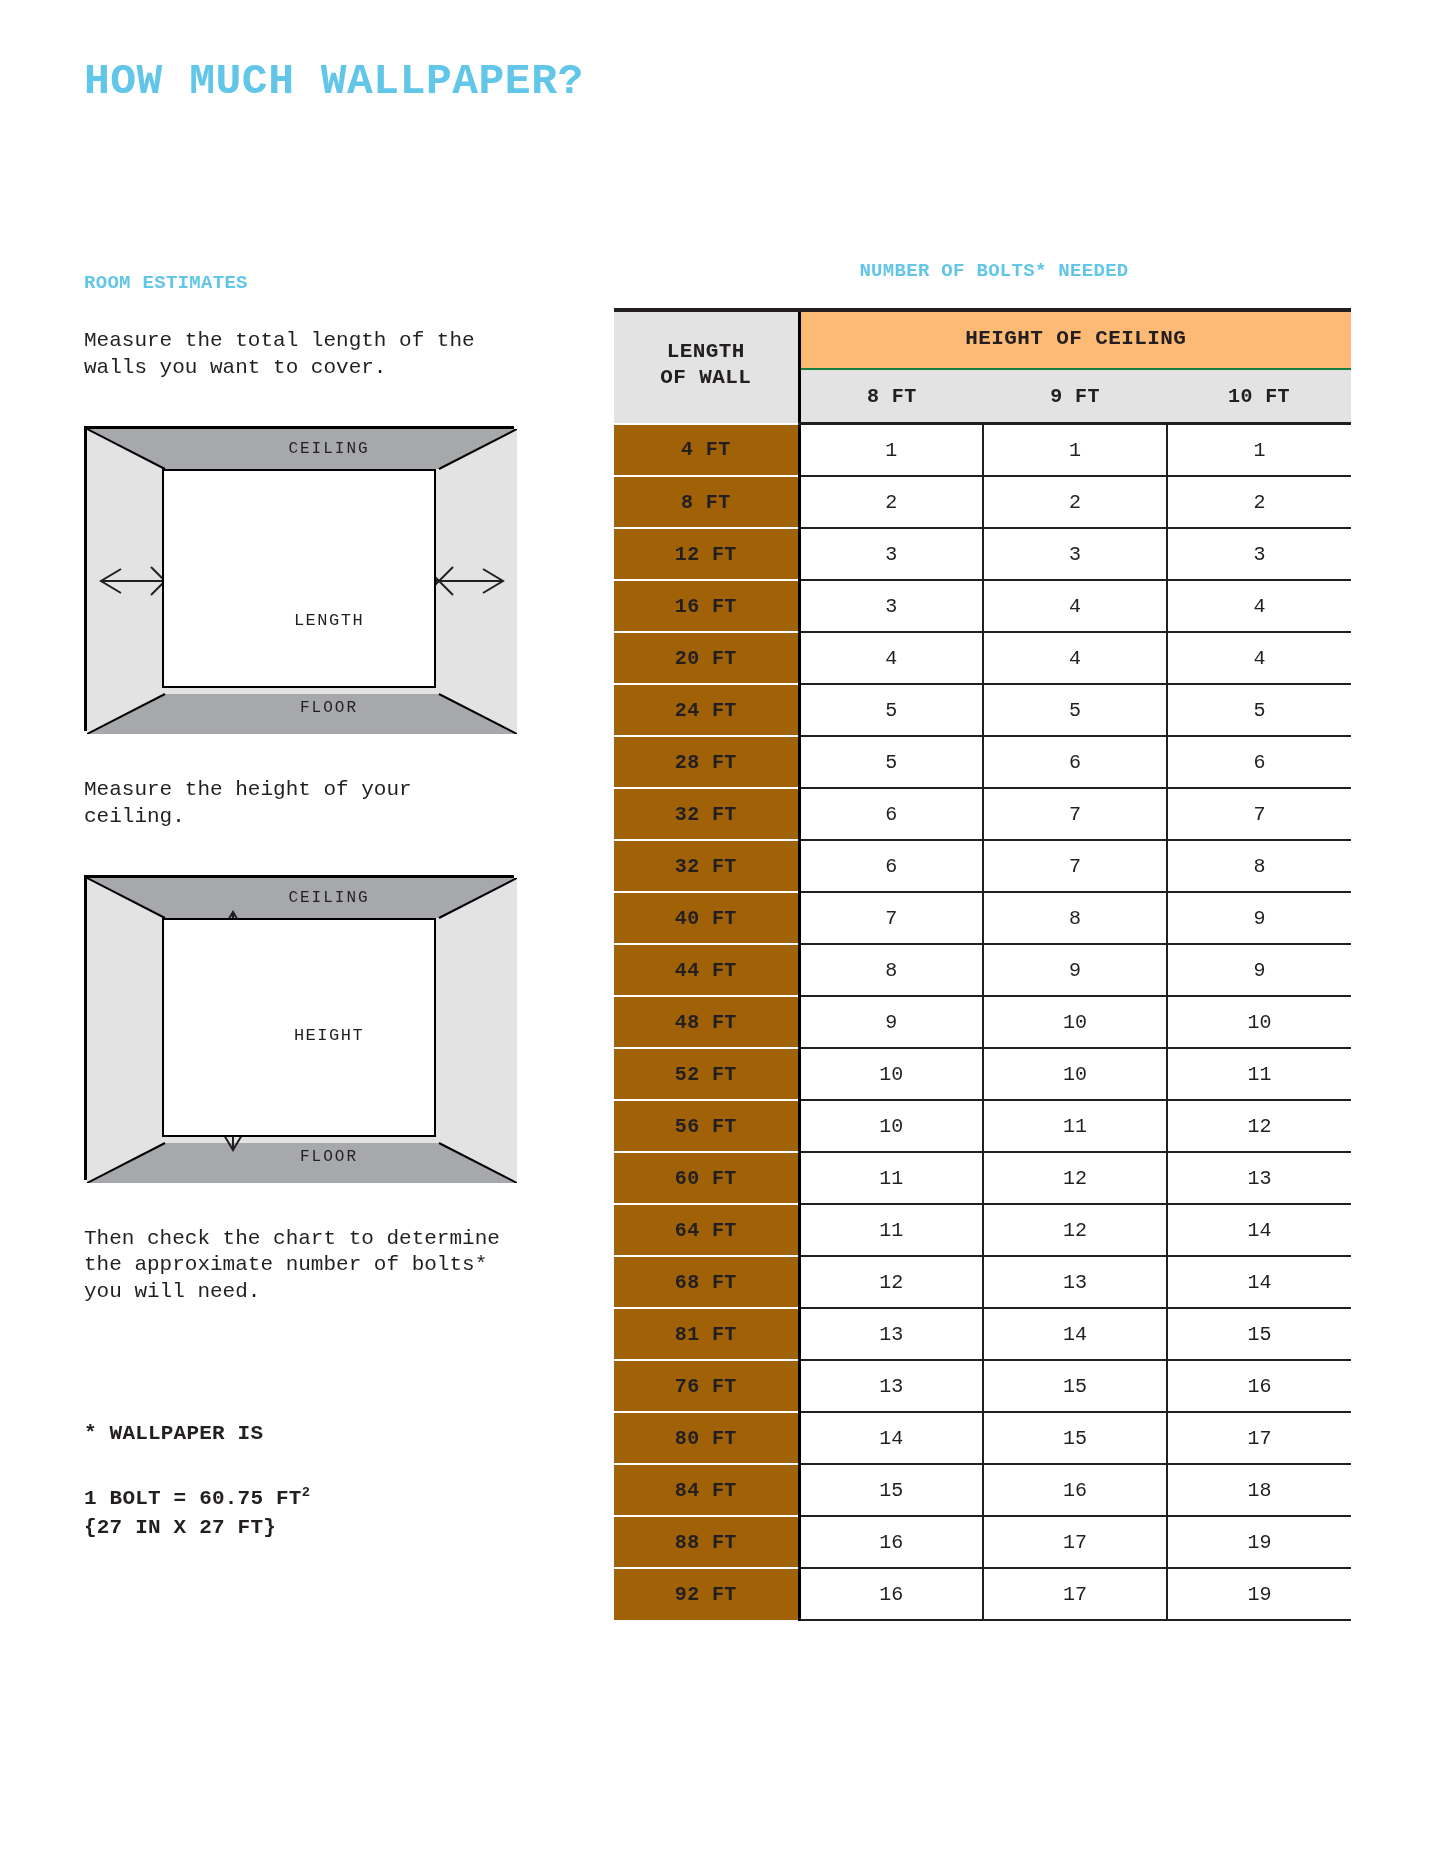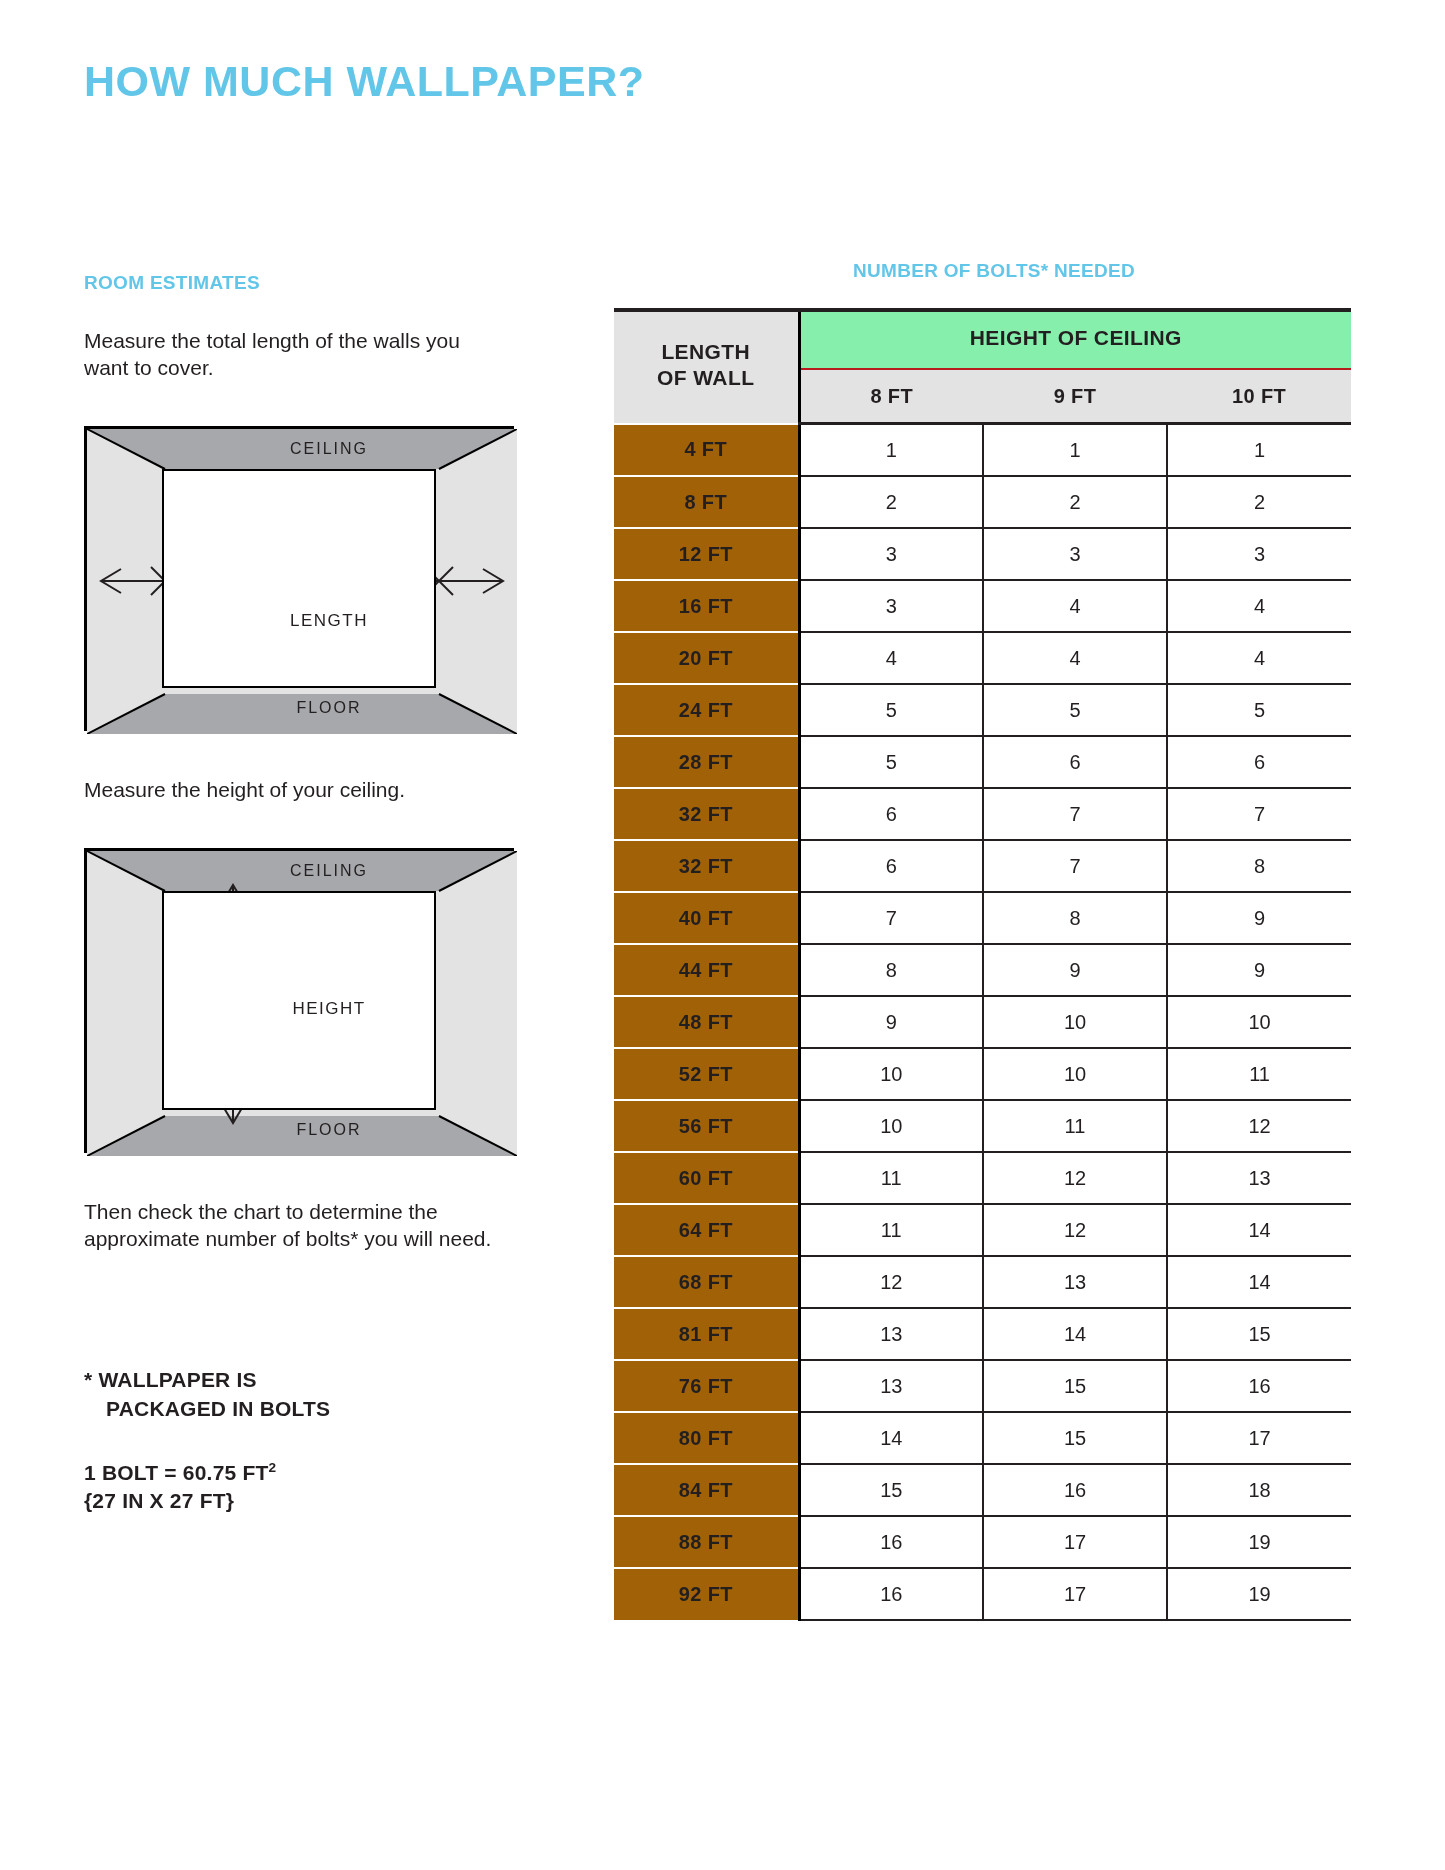--- a/index.html
+++ b/index.html
@@ -12,20 +12,21 @@
     height: 1870px;
     font-family: "Liberation Sans", sans-serif;
     color: #231f20;
     position: relative;
     overflow: hidden;
   }
   .page {
     position: relative;
     width: 1445px;
     height: 1870px;
+    font-family: Liberation Mono, monospace;
   }
   
   .main-title {
     position: absolute;
     left: 84px;
     top: 57px;
     font-size: 43px;
     font-weight: bold;
     letter-spacing: 0.5px;
     color: #62c6e8;
@@ -131,26 +132,26 @@
   table.bolts col.c0 { width: 185px; }
   table.bolts col.c1,
   table.bolts col.c2,
   table.bolts col.c3 { width: 184px; }
 
   table.bolts th, table.bolts td {
     text-align: center;
     vertical-align: middle;
   }
   .hdr-ceiling {
-    background: #86efac;
+    background: #fdba74;
     font-size: 21px;
     font-weight: bold;
     letter-spacing: 0.4px;
     height: 58px;
-    border-bottom: 2px solid #b91c1c;
+    border-bottom: 2px solid #15803d;
     border-left: 3px solid #000;
   }
   .hdr-length {
     background: #e3e3e3;
     font-size: 21px;
     font-weight: bold;
     letter-spacing: 0.4px;
     line-height: 1.25;
     height: 108px;
   }
@@ -267,21 +268,20 @@
       <div class="inner"></div>
       <div class="lbl ceiling">CEILING</div>
       <div class="lbl floor">FLOOR</div>
       <div class="center-label" style="top:148px;">HEIGHT</div>
     </div>
 
     <p class="para" style="margin:46px 0 0 0;">Then check the chart to determine the approximate number of bolts* you will need.</p>
 
     <div class="footnote" style="margin-top:114px;">
       <span>* WALLPAPER IS</span><br>
-      <span class="indent">PACKAGED IN BOLTS</span>
     </div>
 
     <div class="bolt-size" style="margin-top:36px;">
       <span>1 BOLT = 60.75 FT</span><sup>2</sup><br>
       <span>{27 IN X 27 FT}</span>
     </div>
   </div>
 
   <div class="right-col">
     <div class="table-head-label">NUMBER OF BOLTS* NEEDED</div>

